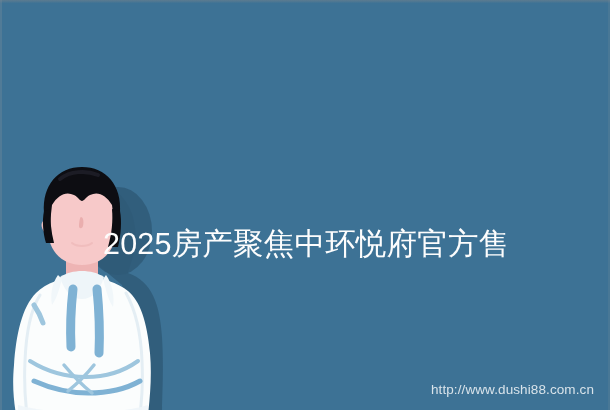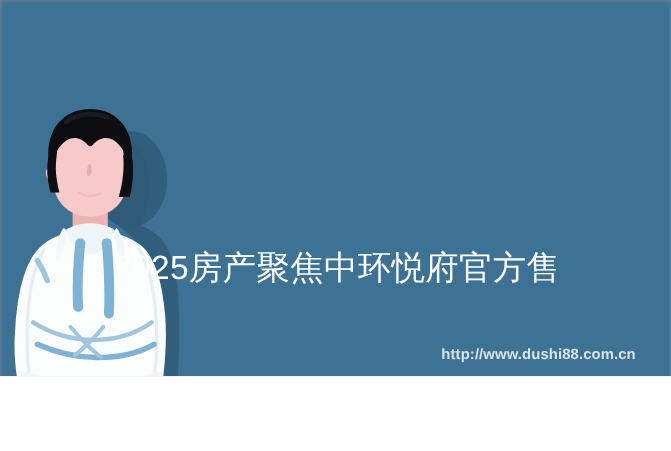--- a/index.html
+++ b/index.html
@@ -8,21 +8,21 @@
     padding: 0;
     background: #ffffff;
   }
   body {
     font-family: "Liberation Sans", "DejaVu Sans", sans-serif;
   }
 
   .banner {
     position: relative;
     width: 610px;
-    height: 342px;
+    height: 410px;
     overflow: hidden;
     background: #3d7295;
   }
 
   
   .top-edge {
     position: absolute;
     left: 0;
     top: 0;
     width: 610px;
@@ -60,28 +60,27 @@
     white-space: pre-wrap;
     text-rendering: geometricPrecision;
   }
   .headline .line {
     display: block;
   }
 
   
   .watermark {
     position: absolute;
-    right: 32px;
+    right: 16px;
     bottom: 13px;
     z-index: 5;
     color: rgba(255,255,255,0.80);
     font-size: 13.5px;
     letter-spacing: 0.1px;
     font-family: "Liberation Sans", "DejaVu Sans", sans-serif;
-    font-weight: bold;
   }
 
   
   .figure {
     position: absolute;
     left: 2px;
     bottom: 0;
     width: 175px;
     height: 245px;
     z-index: 3;

